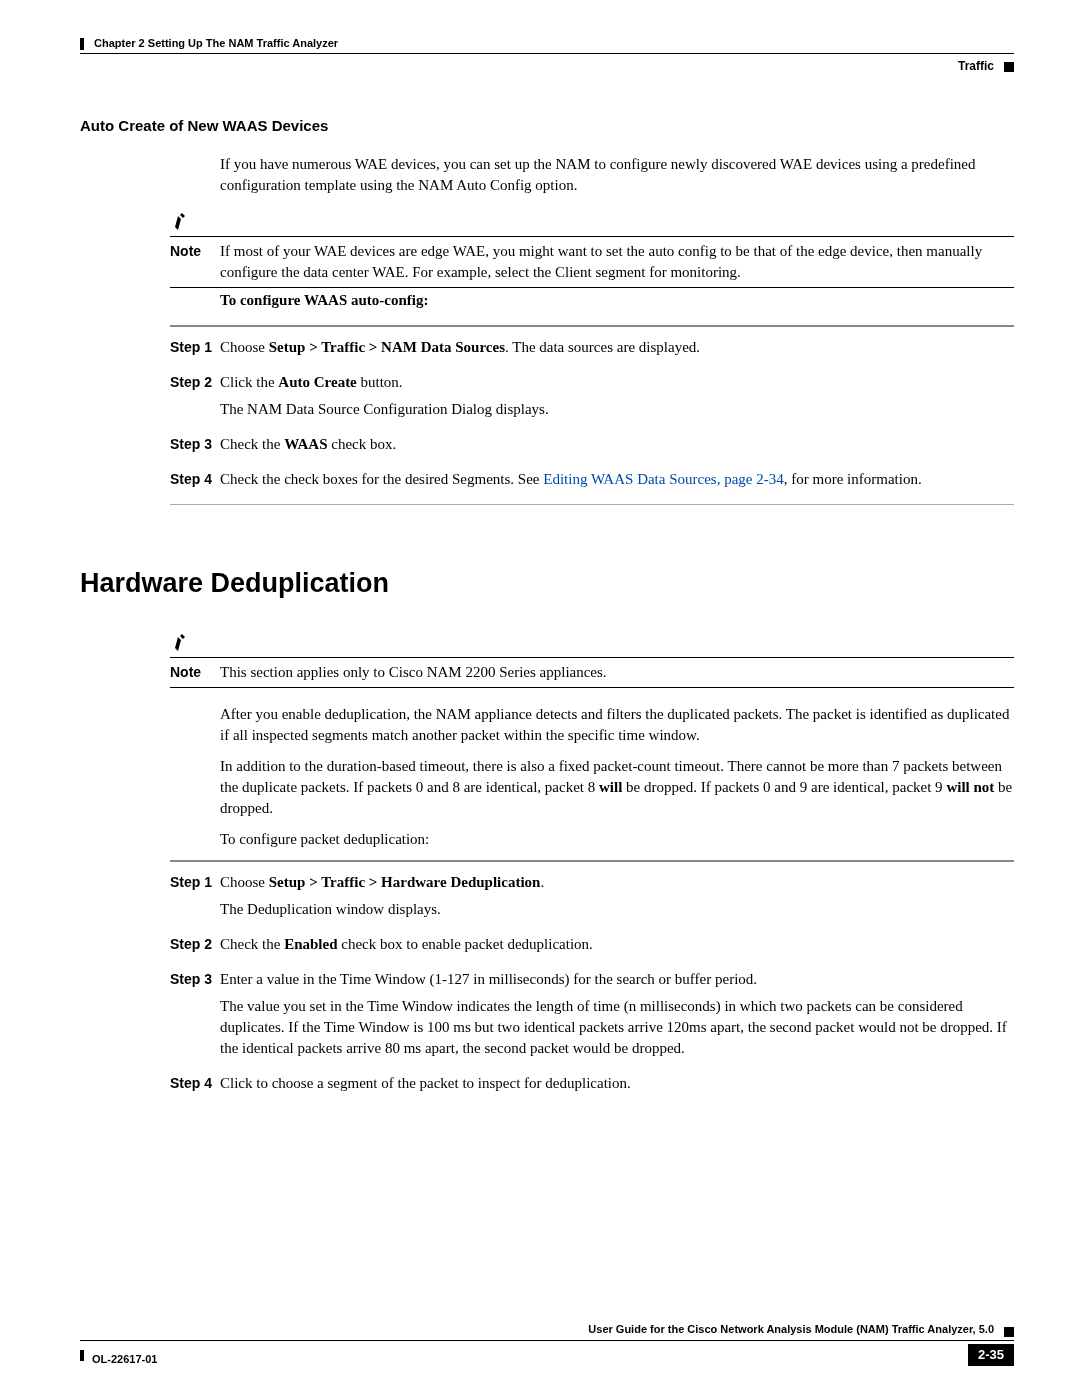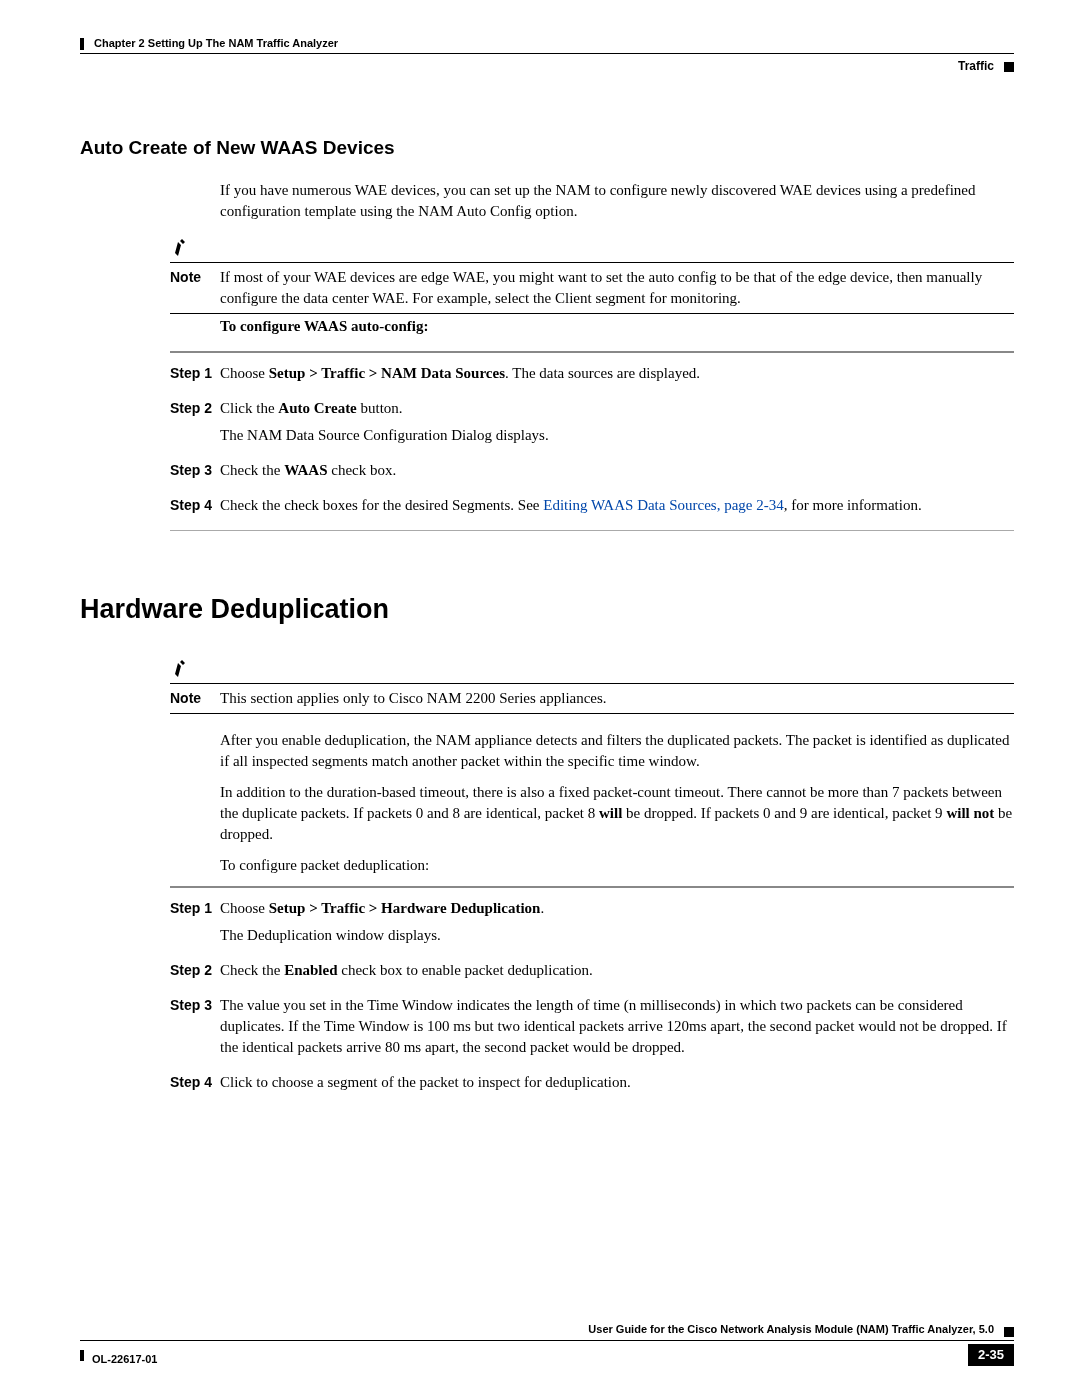--- a/index.html
+++ b/index.html
@@ -13,21 +13,21 @@
     height: 1397px;
     position: relative;
     padding: 36px 66px 40px 80px;
   }
   .header-row { display: flex; align-items: center; border-bottom: 1.5px solid #000; padding-bottom: 2px; margin-bottom: 2px; }
   .header-bar { width: 4px; height: 12px; background: #000; margin-right: 10px; }
   .header-text { font-family: Arial, Helvetica, sans-serif; font-size: 11px; font-weight: bold; }
   .header-sub { display: flex; justify-content: flex-end; align-items: center; gap: 10px; margin-top: 4px; }
   .header-sub .sub-label { font-family: Arial, Helvetica, sans-serif; font-size: 12px; font-weight: bold; }
   .header-sub .sq { width: 10px; height: 10px; background: #000; }
-  h3.section-head { font-family: Arial, Helvetica, sans-serif; font-size: 19px; font-weight: bold; margin-top: 60px; margin-bottom: 18px; }
+  h3.section-head { font-family: Arial, Helvetica, sans-serif; font-size: 15px; font-weight: bold; margin-top: 40px; margin-bottom: 18px; }
   h2.main-head { font-family: Arial, Helvetica, sans-serif; font-size: 27px; font-weight: bold; margin-top: 60px; margin-bottom: 28px; }
   .body-block { margin-left: 140px; margin-right: 0; }
   .para { margin-bottom: 10px; }
   .note-block { margin-top: 14px; margin-left: 90px; }
   .note-top { display: flex; align-items: flex-end; }
   .pencil { width: 24px; height: 24px; position: relative; margin-left: 2px; margin-right: 24px; margin-bottom: 2px; }
   .pencil svg { display: block; }
   .note-row { display: flex; border-top: 1px solid #000; border-bottom: 1px solid #000; padding: 4px 0; }
   .note-label { font-family: Arial, Helvetica, sans-serif; font-weight: bold; font-size: 14px; width: 50px; flex-shrink:0; padding-top:1px; }
   .note-text { flex: 1; }
@@ -150,20 +150,21 @@
   </div>
   <div class="step">
     <div class="step-label">Step 2</div>
     <div class="step-body">
       <p><span>Check the </span><b>Enabled</b><span> check box to enable packet deduplication.</span></p>
     </div>
   </div>
   <div class="step">
     <div class="step-label">Step 3</div>
     <div class="step-body">
+      <p>Enter a value in the Time Window (1-127 in milliseconds) for the search or buffer period.</p>
       <p>The value you set in the Time Window indicates the length of time (n milliseconds) in which two packets can be considered duplicates. If the Time Window is 100 ms but two identical packets arrive 120ms apart, the second packet would not be dropped. If the identical packets arrive 80 ms apart, the second packet would be dropped.</p>
     </div>
   </div>
   <div class="step">
     <div class="step-label">Step 4</div>
     <div class="step-body">
       <p>Click to choose a segment of the packet to inspect for deduplication.</p>
     </div>
   </div>
 </div>

